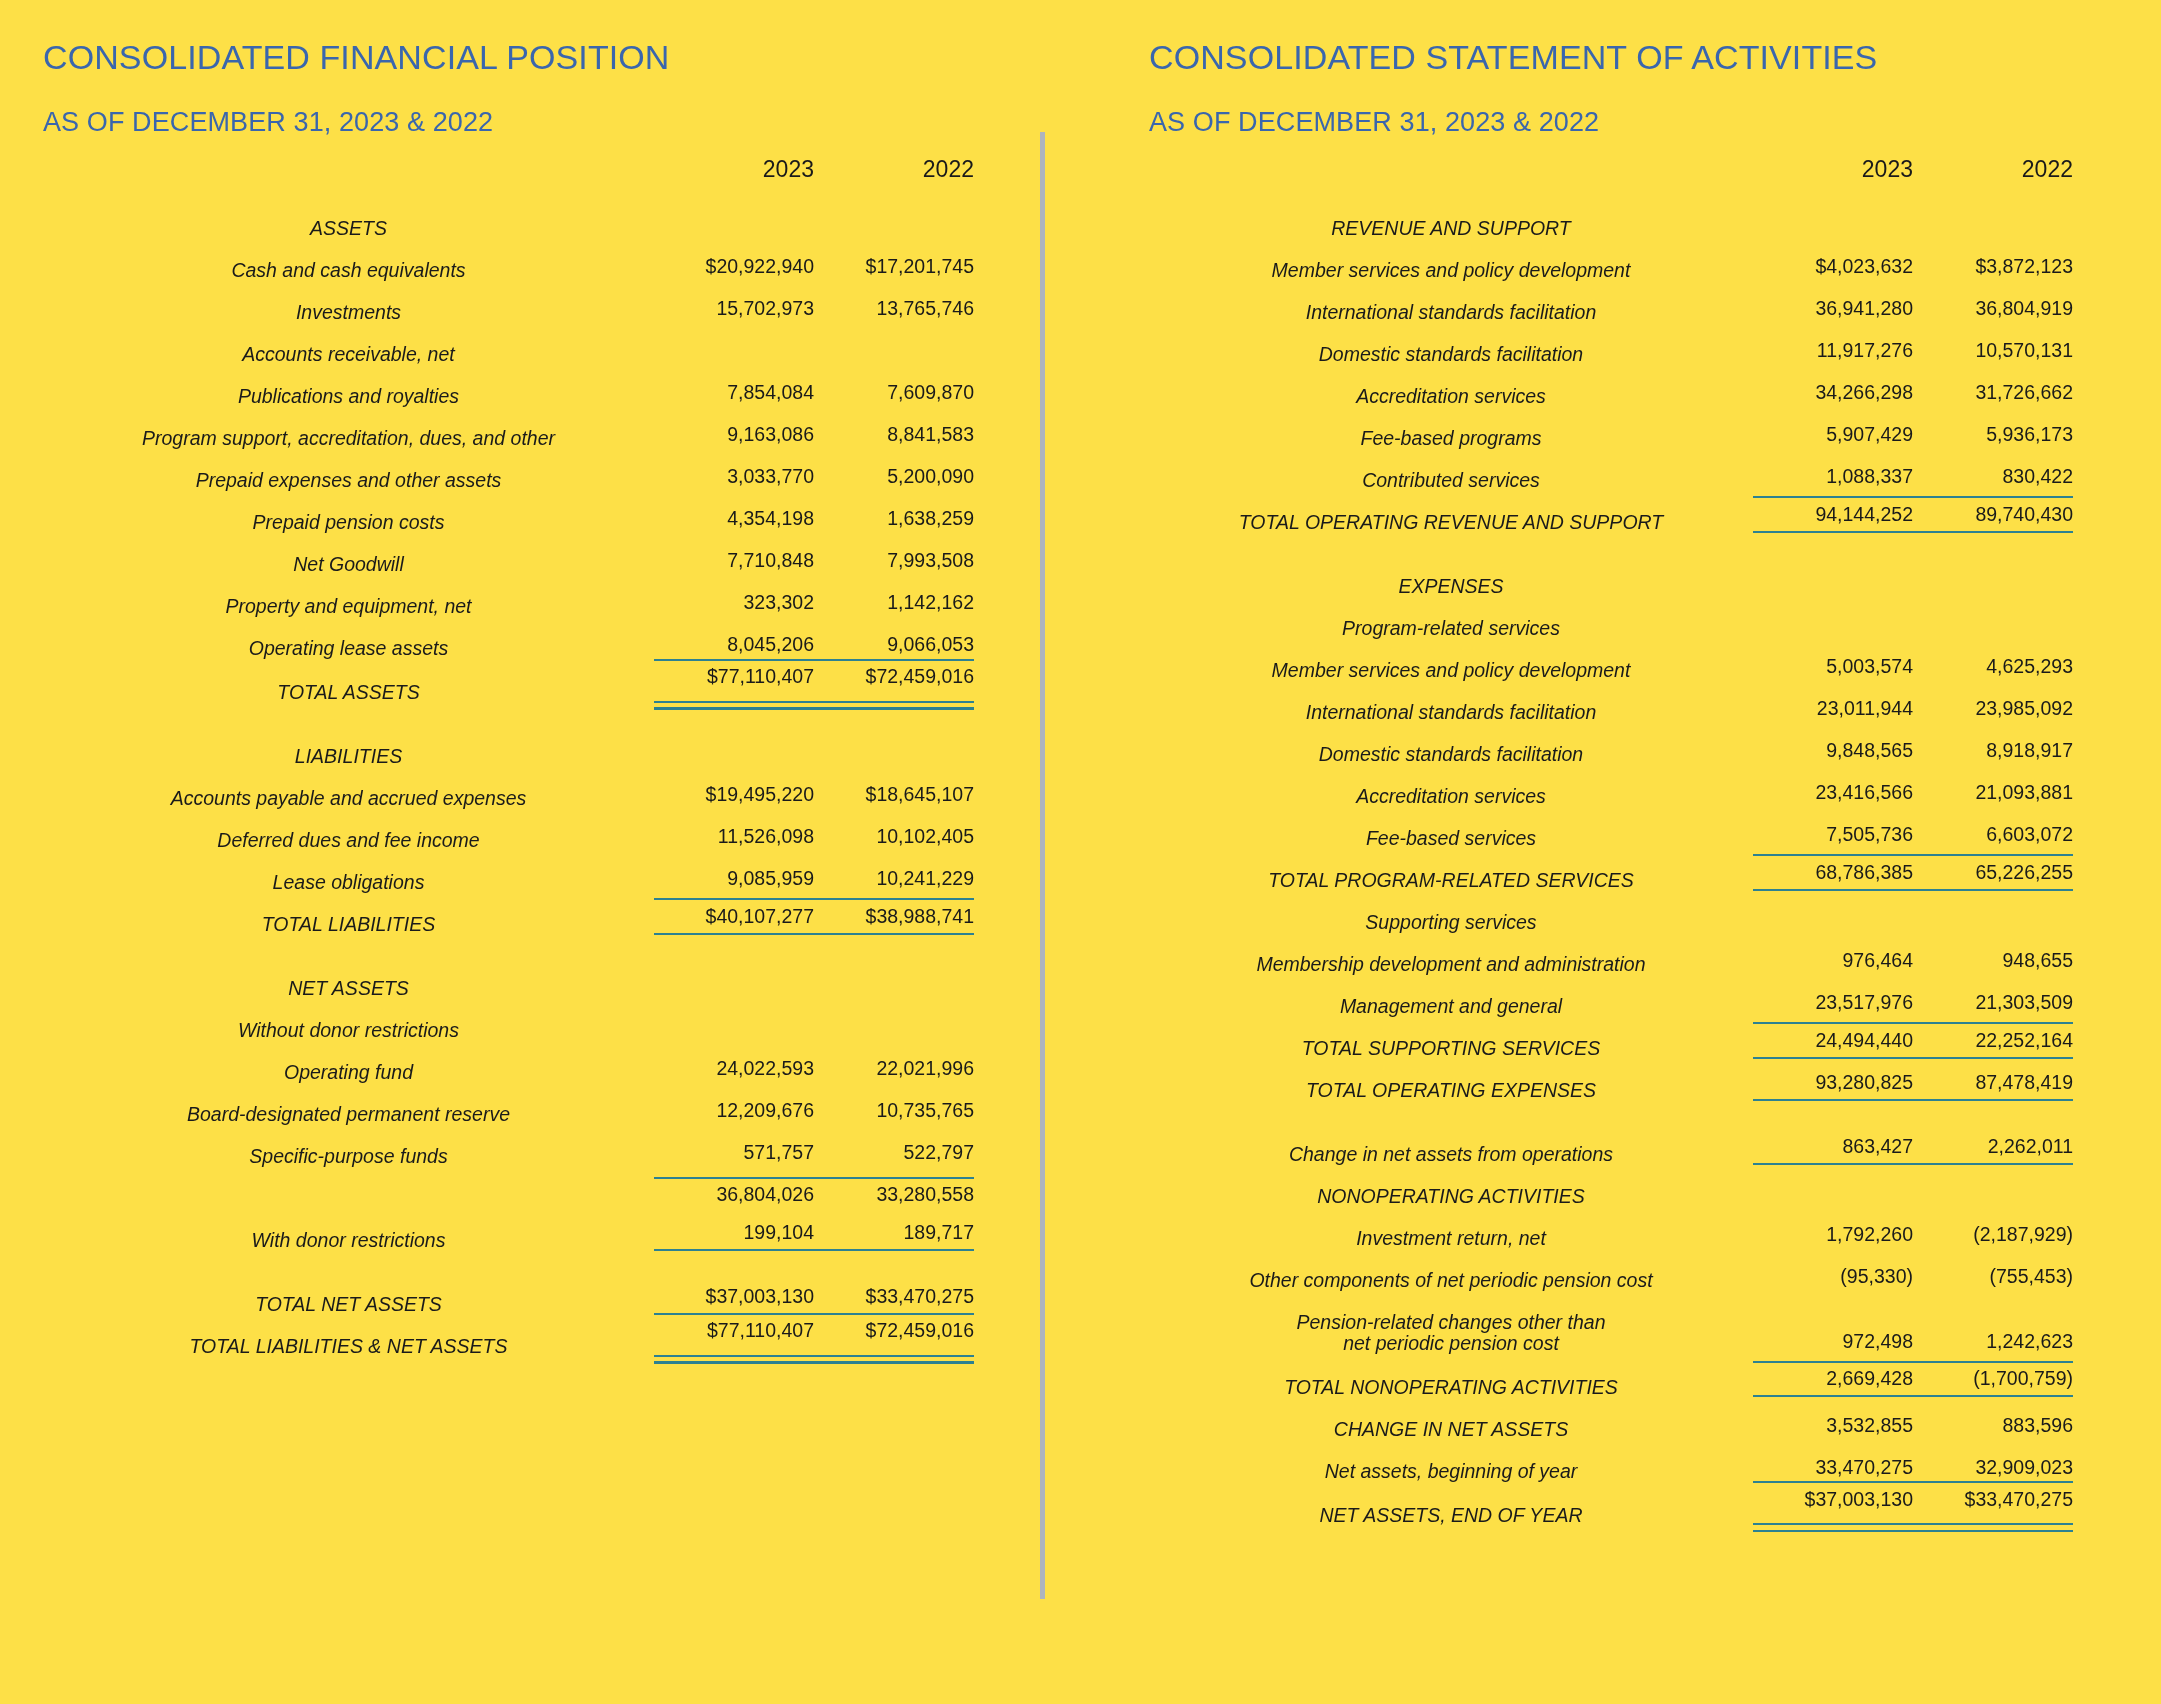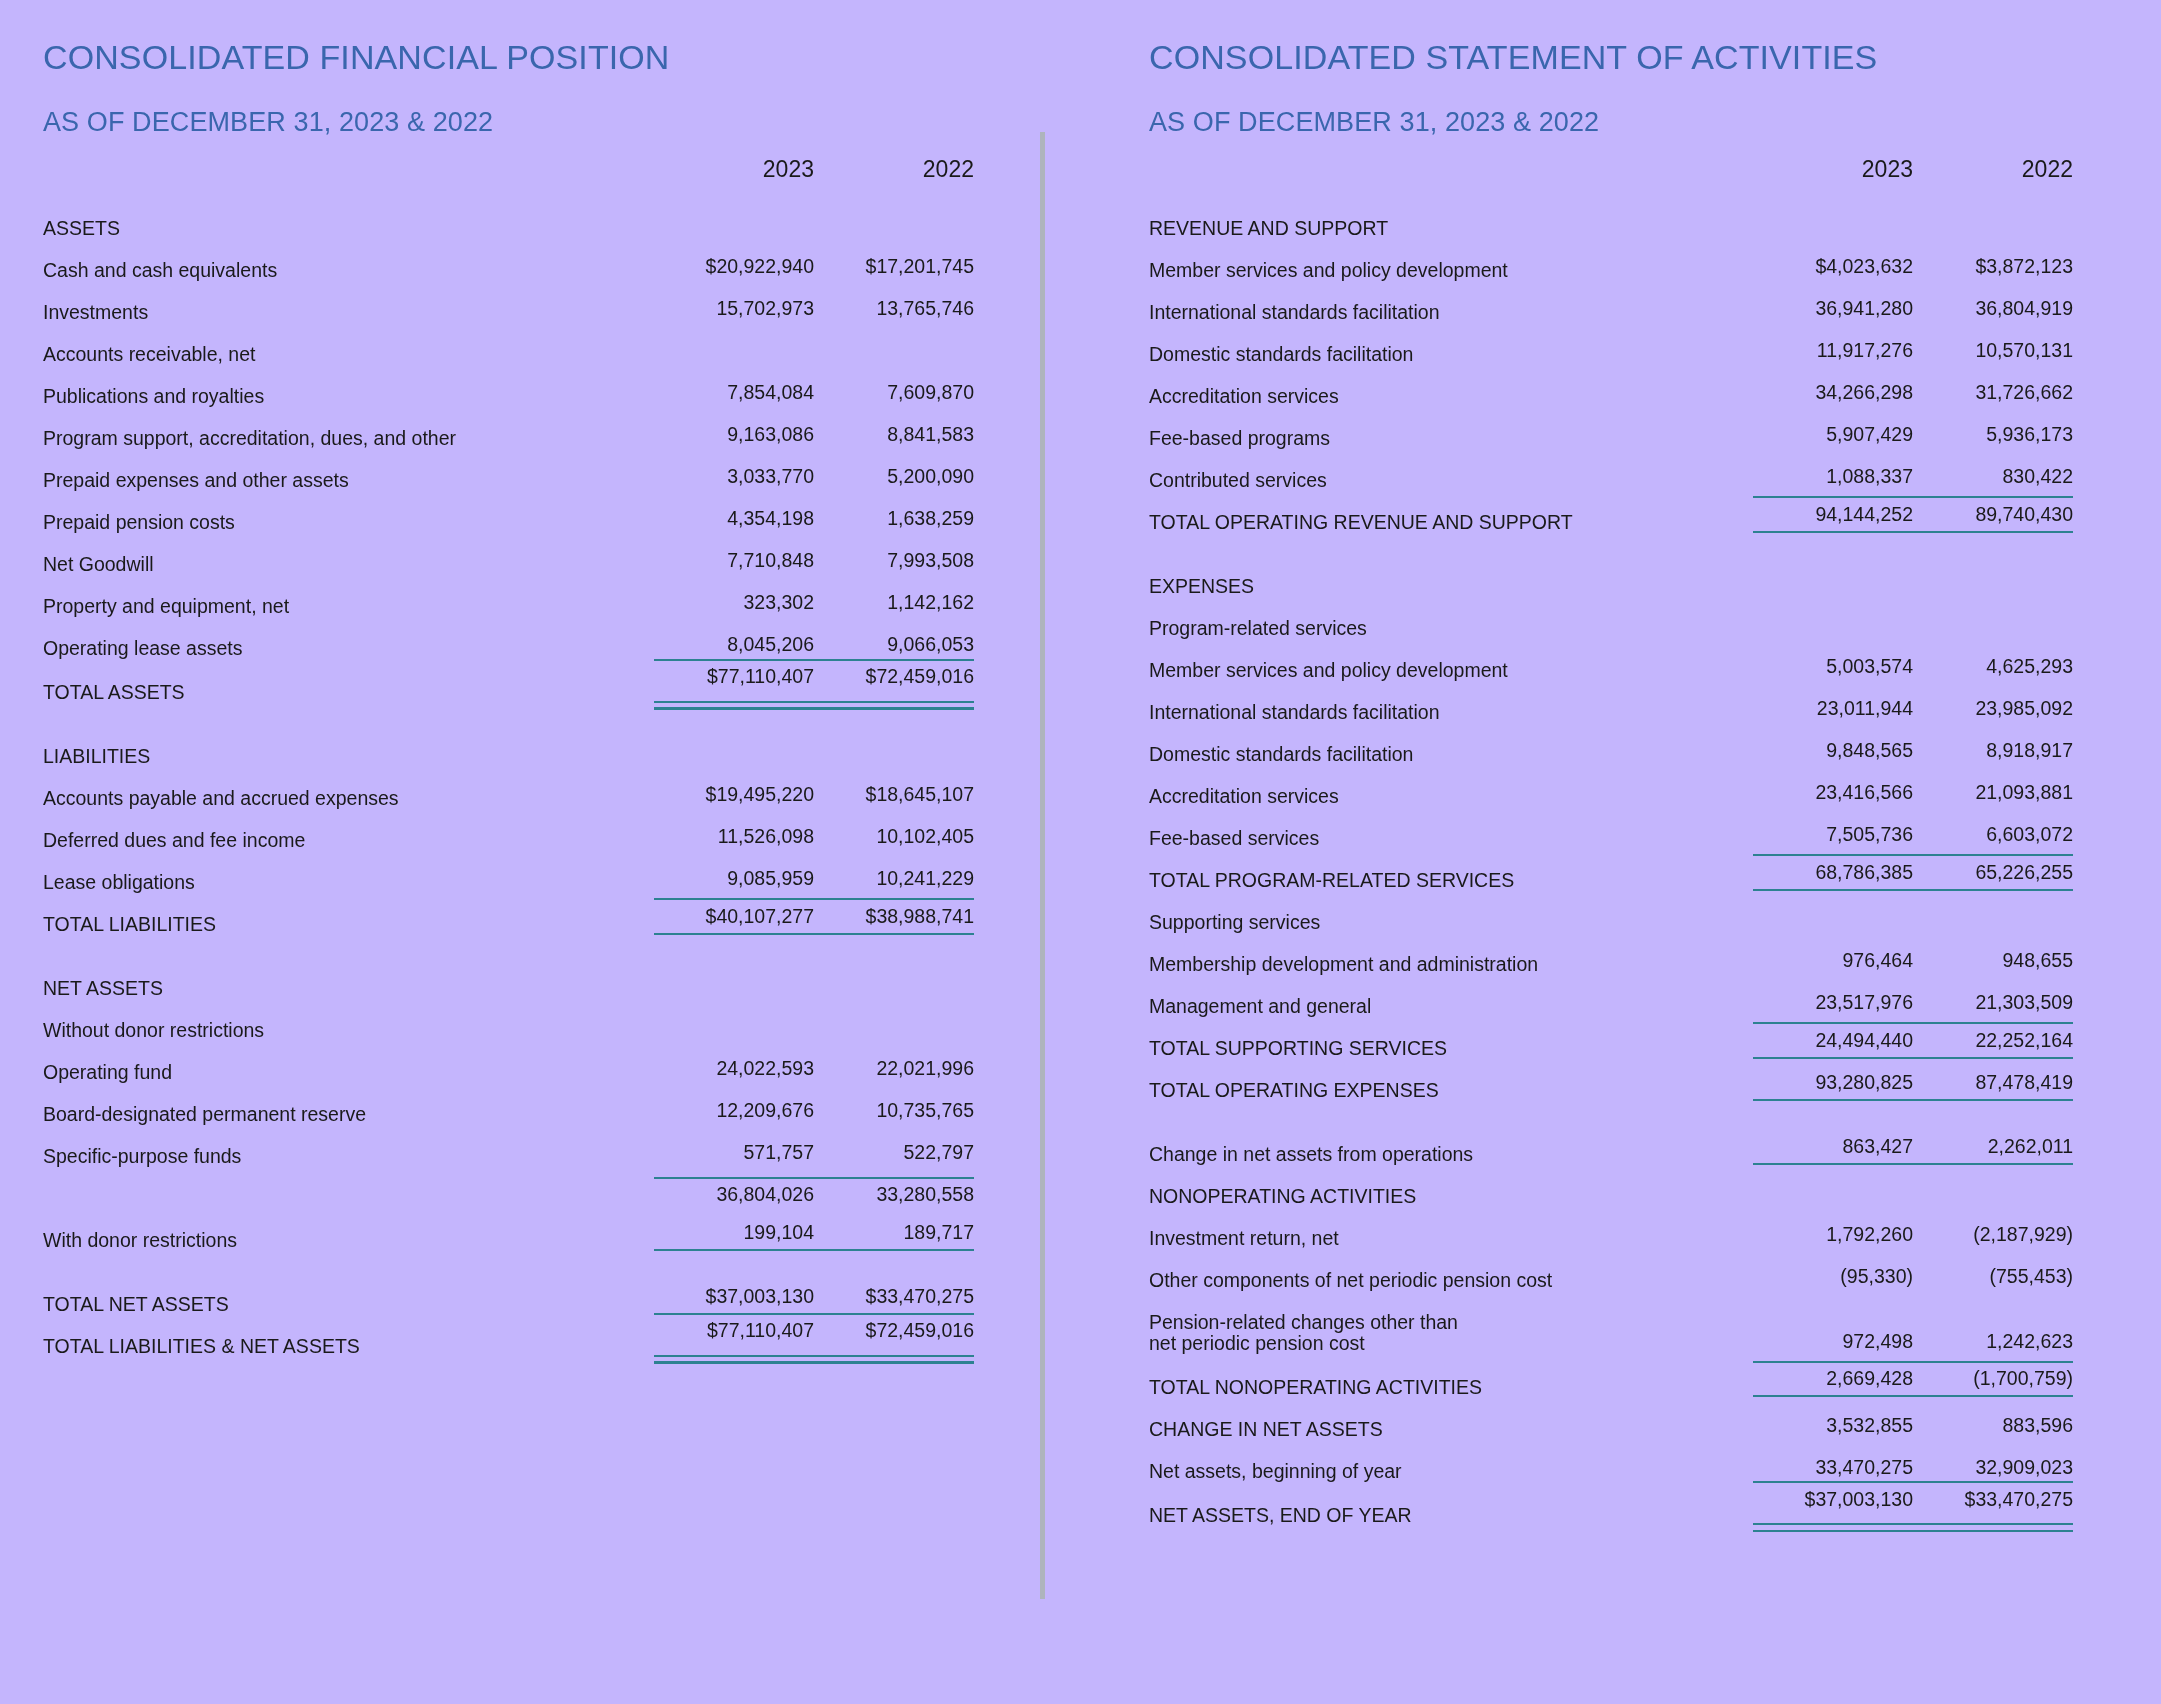--- a/index.html
+++ b/index.html
@@ -9,21 +9,21 @@
     background: #ffffff;
   }
   body {
     font-family: "Liberation Sans", "DejaVu Sans", sans-serif;
     color: #1a1a1a;
   }
   #page {
     position: relative;
     width: 2161px;
     height: 1705px;
-    background: #c4b5fd;
+    background: #fde047;
     overflow: hidden;
   }
 
   
   .panel {
     position: absolute;
     top: 0;
   }
   #panel-left  { left: 43px;   width: 953px; }
   #panel-right { left: 1149px; width: 960px; }
@@ -76,22 +76,23 @@
 
   table.fin td {
     padding: 0;
     vertical-align: bottom;
     line-height: 1.0;
     height: 42px;
     font-weight: 400;
     white-space: nowrap;
   }
   td.label {
-    text-align: left;
+    text-align: center;
     padding-right: 9px;
+    font-style: italic;
   }
   td.num {
     text-align: right;
     padding-right: 13px;
     font-variant-numeric: tabular-nums;
   }
 
   
   .ind0 { padding-left: 17px; }
   .ind1 { padding-left: 34px; }

